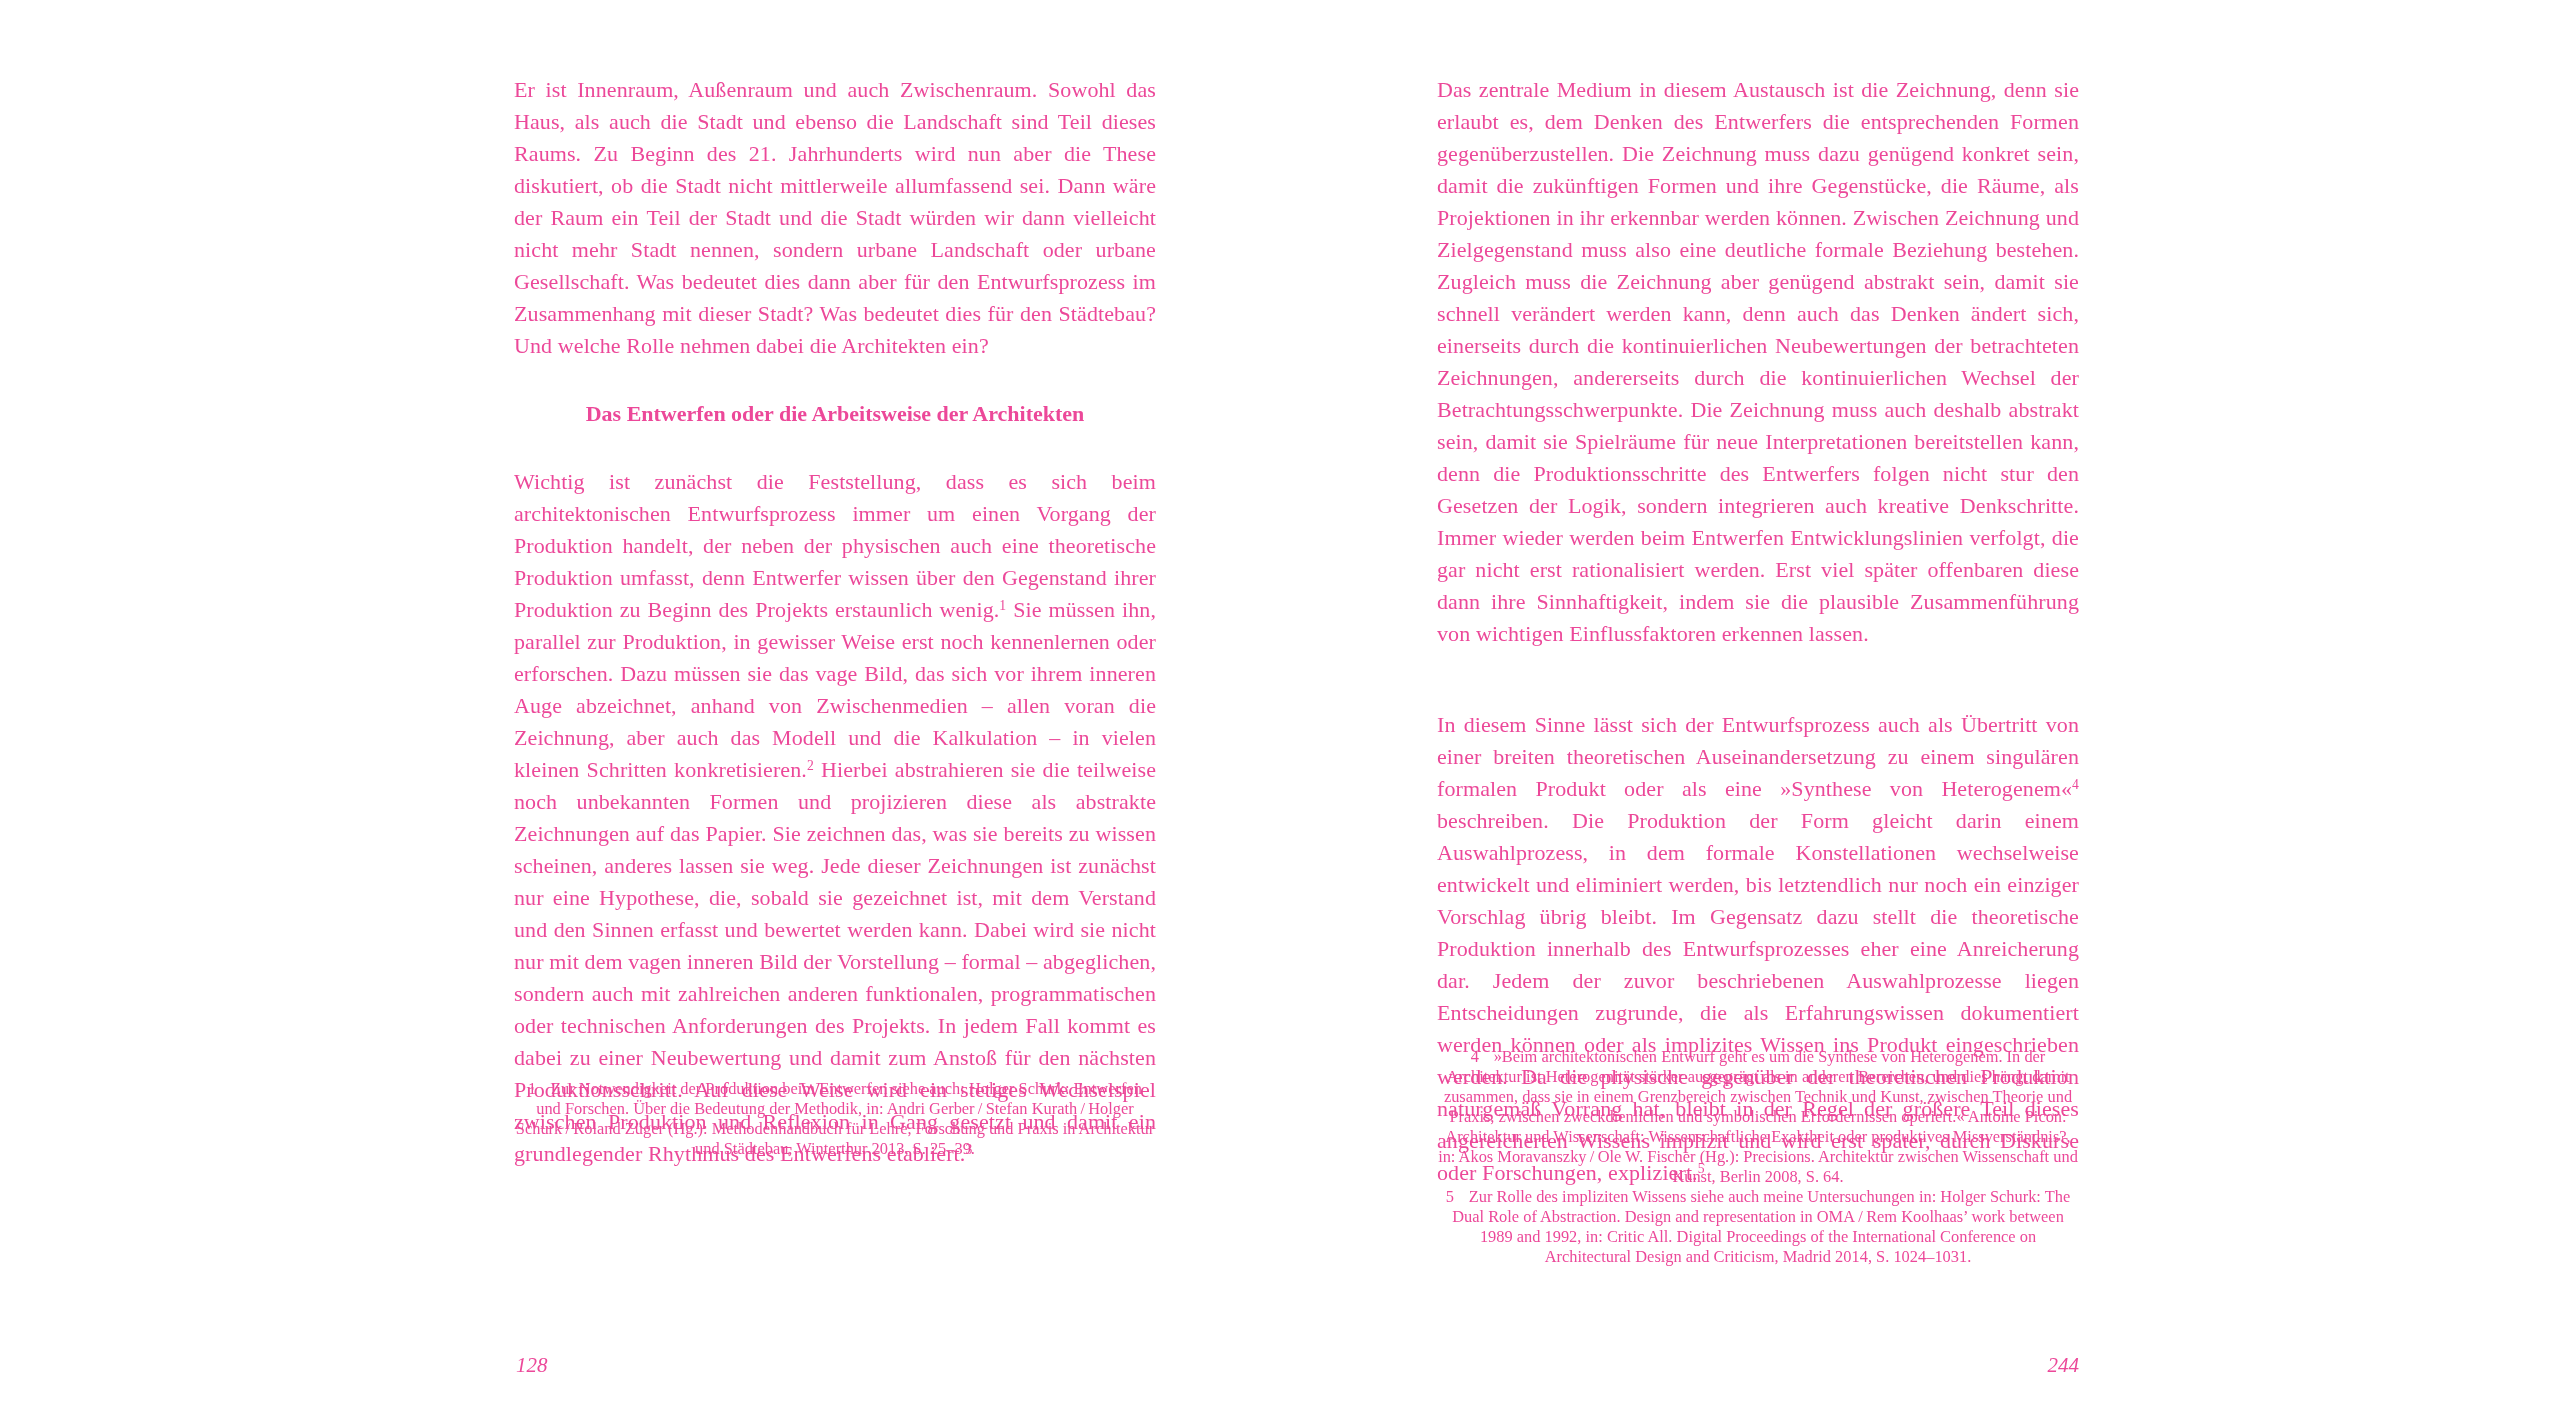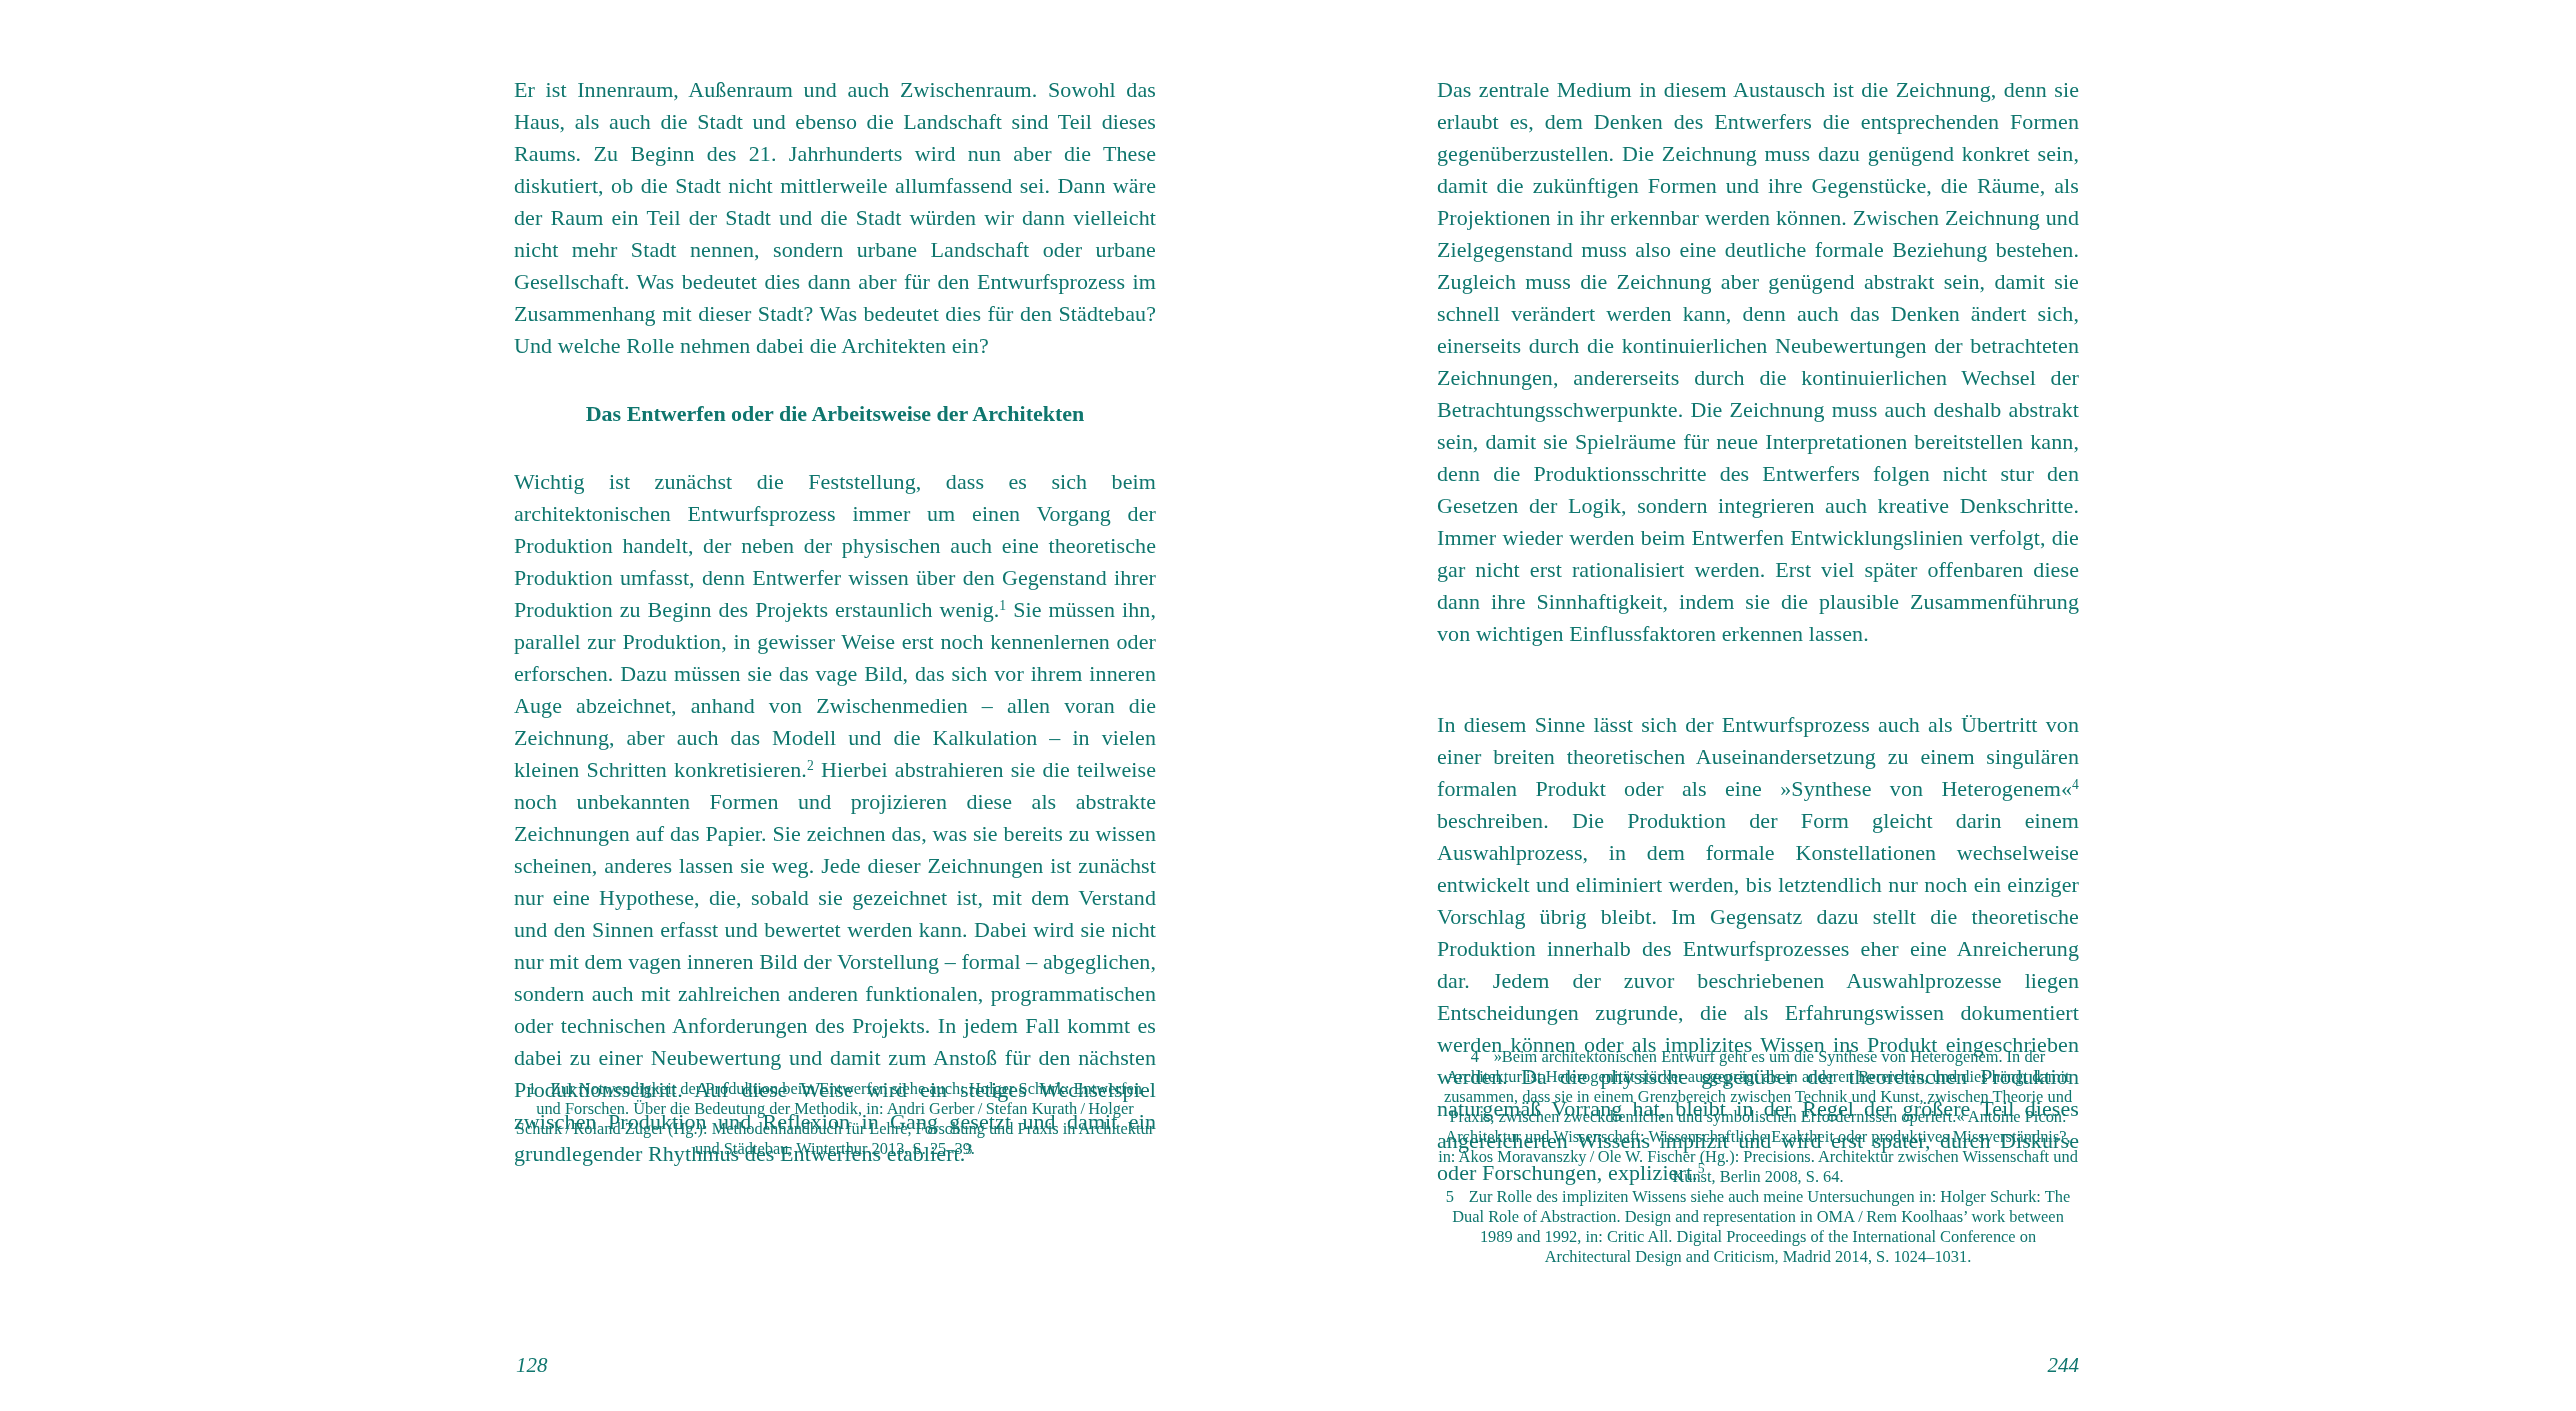--- a/index.html
+++ b/index.html
@@ -5,21 +5,21 @@
   html, body {
     margin: 0;
     padding: 0;
     background: #ffffff;
   }
   #spread {
     position: relative;
     width: 2576px;
     height: 1411px;
     background: #ffffff;
-    color: #0f766e;
+    color: #ec4899;
     font-family: "Liberation Serif", "DejaVu Serif", serif;
     overflow: hidden;
   }
   .page {
     position: absolute;
     top: 0;
     height: 1411px;
   }
   #page-left  { left: 0;      width: 1288px; }
   #page-right { left: 1288px; width: 1288px; }

